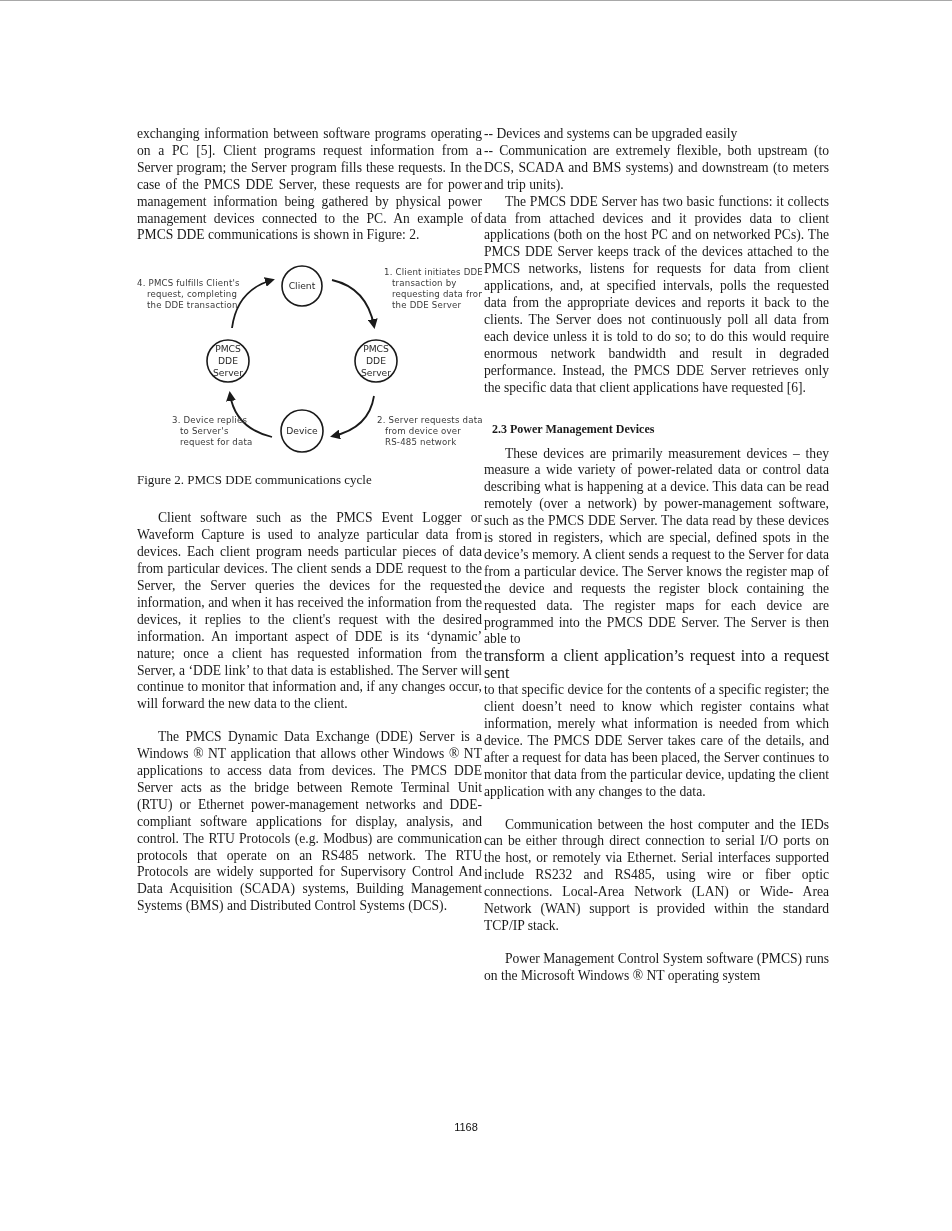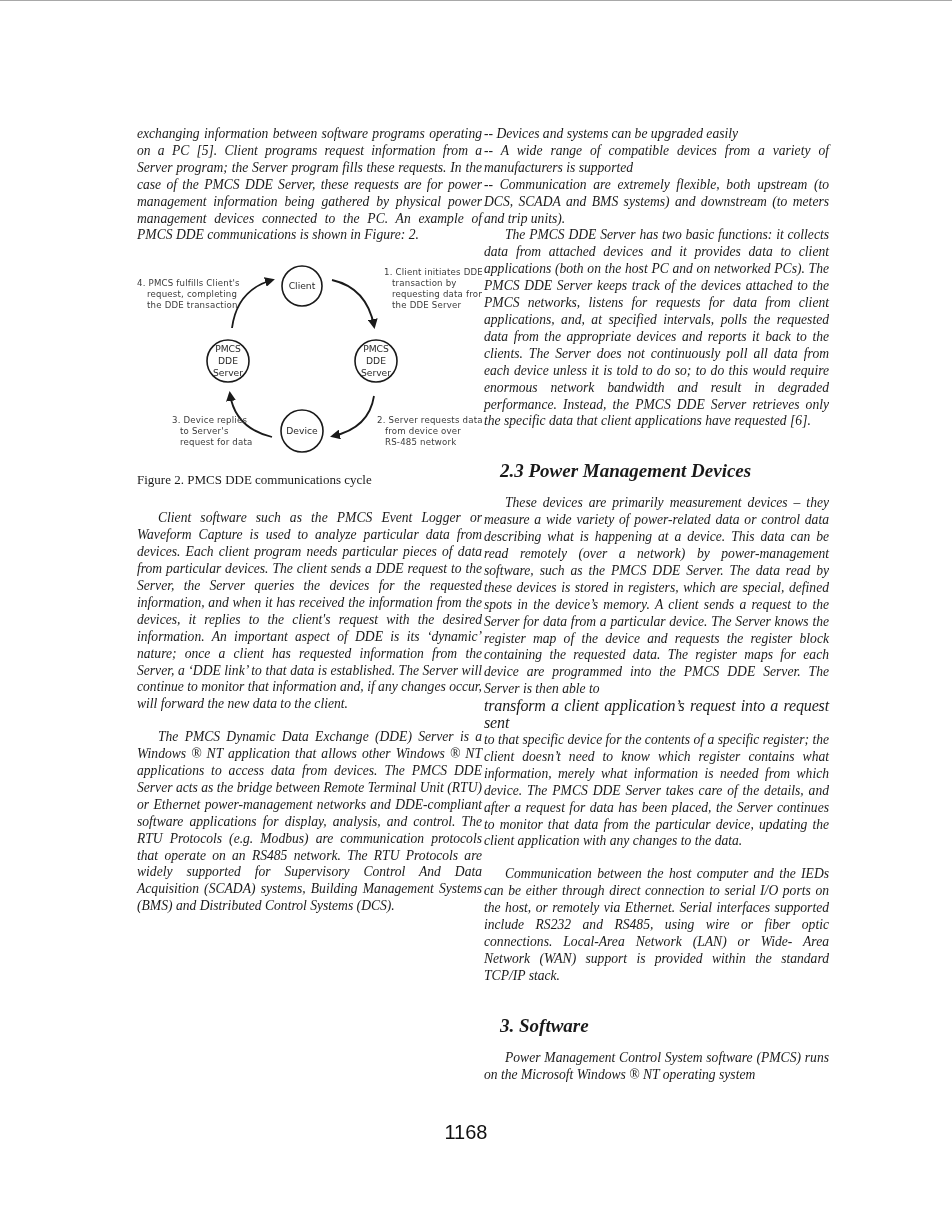--- a/index.html
+++ b/index.html
@@ -9,32 +9,32 @@
     color: #1a1a1a;
   }
   .topline { position: absolute; left: 0; top: 0; width: 952px; height: 1px; background: #a8a8a8; }
   .col {
     position: absolute; top: 126px; width: 345px;
     font-size: 13.6px; line-height: 16.9px;
     text-align: justify;
   }
   .col-left { left: 137px; }
   .col-right { left: 484px; }
-  p { margin: 0; text-align: justify; text-align-last: left; font-style: italic; }
+  p { margin: 0; text-align: justify; text-align-last: left; }
   p.indent { text-indent: 21px; }
-  .h2 { font-weight: bold; font-size: 19px; margin: 16px; line-height: 17px; }
+  .h2 { font-weight: bold; font-size: 12px; margin: 8px; line-height: 17px; }
   .gap { height: 16px; }
   .figure { position: relative; width: 345px; height: 230px; margin-top: 14px; }
   .figure svg { position: absolute; left: 0; top: 0; }
   .fig-caption { font-size: 13px; margin-top: 0px; line-height: 16px; }
   .dlabel { font-family: "DejaVu Sans", sans-serif; font-size: 8.6px; fill: #3a3a3a; letter-spacing: 0.2px; }
   .nlabel { font-family: "DejaVu Sans", sans-serif; font-size: 9.2px; fill: #2a2a2a; }
   .pagenum {
     position: absolute; top: 1121px; left: 0; width: 932px; text-align: center;
-    font-family: "Liberation Sans", "DejaVu Sans", sans-serif; font-size: 20px; color: #111;
+    font-family: "Liberation Sans", "DejaVu Sans", sans-serif; font-size: 11px; color: #111;
   }
   .condensed { letter-spacing: -0.15px; font-size: 16px; }
 </style>
 </head>
 <body>
 
 <div class="topline"></div>
 
 <div class="col col-left">
   <p>exchanging information between software programs operating on a PC [5]. Client programs request information from a Server program; the Server program fills these requests. In the case of the PMCS DDE Server, these requests are for power management information being gathered by physical power management devices connected to the PC. An example of PMCS DDE communications is shown in Figure: 2.</p>
@@ -100,31 +100,29 @@
 
   <div style="height:22px"></div>
   <p class="indent">Client software such as the PMCS Event Logger or Waveform Capture is used to analyze particular data from devices. Each client program needs particular pieces of data from particular devices. The client sends a DDE request to the Server, the Server queries the devices for the requested information, and when it has received the information from the devices, it replies to the client's request with the desired information. An important aspect of DDE is its ‘dynamic’ nature; once a client has requested information from the Server, a ‘DDE link’ to that data is established. The Server will continue to monitor that information and, if any changes occur, will forward the new data to the client.</p>
 
   <div class="gap"></div>
   <p class="indent">The PMCS Dynamic Data Exchange (DDE) Server is a Windows ® NT application that allows other Windows ® NT applications to access data from devices. The PMCS DDE Server acts as the bridge between Remote Terminal Unit (RTU) or Ethernet power-management networks and DDE-compliant software applications for display, analysis, and control. The RTU Protocols (e.g. Modbus) are communication protocols that operate on an RS485 network. The RTU Protocols are widely supported for Supervisory Control And Data Acquisition (SCADA) systems, Building Management Systems (BMS) and Distributed Control Systems (DCS).</p>
 </div>
 
 <div class="col col-right">
   <p>-- Devices and systems can be upgraded easily</p>
-  <p>-- A wide range of compatible devices from a variety of manufacturers is supported</p>
   <p>-- Communication are extremely flexible, both upstream (to DCS, SCADA and BMS systems) and downstream (to meters and trip units).</p>
   <p class="indent">The PMCS DDE Server has two basic functions: it collects data from attached devices and it provides data to client applications (both on the host PC and on networked PCs). The PMCS DDE Server keeps track of the devices attached to the PMCS networks, listens for requests for data from client applications, and, at specified intervals, polls the requested data from the appropriate devices and reports it back to the clients. The Server does not continuously poll all data from each device unless it is told to do so; to do this would require enormous network bandwidth and result in degraded performance. Instead, the PMCS DDE Server retrieves only the specific data that client applications have requested [6].</p>
 
   <div class="gap"></div>
   <p class="h2">2.3 Power Management Devices</p>
   <p class="indent">These devices are primarily measurement devices – they measure a wide variety of power-related data or control data describing what is happening at a device. This data can be read remotely (over a network) by power-management software, such as the PMCS DDE Server. The data read by these devices is stored in registers, which are special, defined spots in the device’s memory. A client sends a request to the Server for data from a particular device. The Server knows the register map of the device and requests the register block containing the requested data. The register maps for each device are programmed into the PMCS DDE Server. The Server is then able to</p>
   <p class="condensed">transform a client application’s request into a request sent</p>
   <p>to that specific device for the contents of a specific register; the client doesn’t need to know which register contains what information, merely what information is needed from which device. The PMCS DDE Server takes care of the details, and after a request for data has been placed, the Server continues to monitor that data from the particular device, updating the client application with any changes to the data.</p>
 
   <div class="gap"></div>
   <p class="indent">Communication between the host computer and the IEDs can be either through direct connection to serial I/O ports on the host, or remotely via Ethernet. Serial interfaces supported include RS232 and RS485, using wire or fiber optic connections. Local-Area Network (LAN) or Wide- Area Network (WAN) support is provided within the standard TCP/IP stack.</p>
 
   <div class="gap"></div>
-  <p class="h2">3. Software</p>
   <p class="indent">Power Management Control System software (PMCS) runs on the Microsoft Windows ® NT operating system</p>
 </div>
 
 <div class="pagenum">1168</div>
 
 </body></html>

